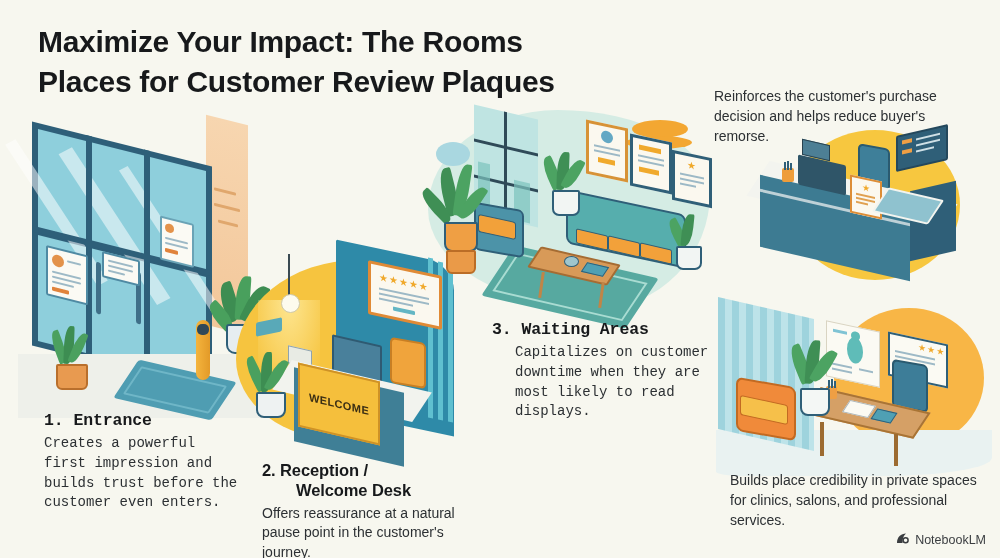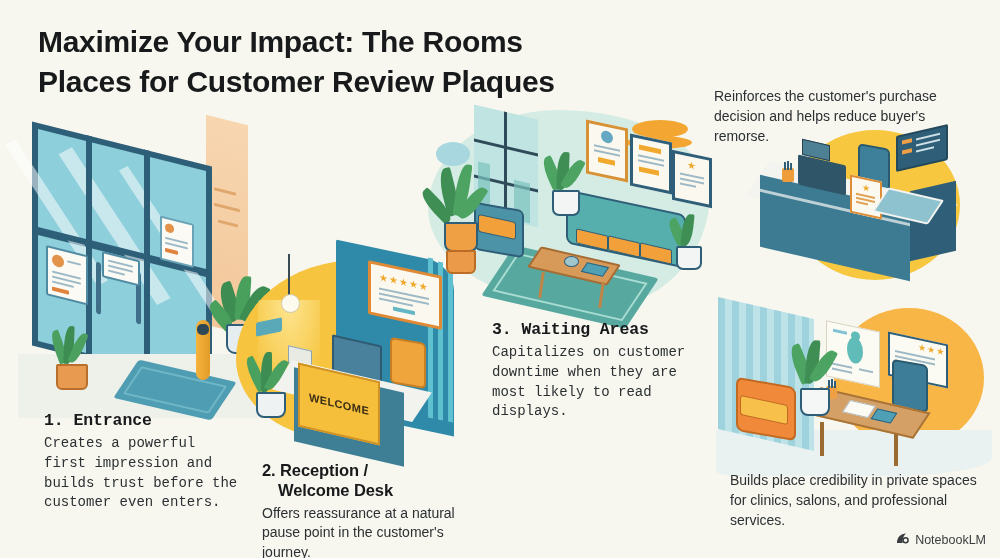--- a/index.html
+++ b/index.html
@@ -22,24 +22,24 @@
   }
 
   
   .sec-h{font-size:16.5px;font-weight:700;color:#17191b;line-height:1.2;letter-spacing:-0.1px;}
   .sec-h .l2{display:block;}
   .sec-b{font-size:14px;font-weight:400;color:#2c3033;line-height:1.42;margin-top:3px;}
 
   #sec1{left:44px;top:411px;width:215px;z-index:40;font-family:Liberation Mono, monospace;}
   #sec1 .sec-b{width:200px;}
   #sec2{left:262px;top:461px;width:240px;z-index:40;}
-  #sec2 .l2{margin-left:16px;}
+  #sec2 .l2{margin-left:34px;}
   #sec2 .sec-b{width:230px;}
   #sec3{left:492px;top:320px;width:215px;z-index:40;font-family:Liberation Mono, monospace;}
-  #sec3 .sec-b{width:210px;}
+  #sec3 .sec-b{width:210px;margin-left:23px;}
   #sec4{left:714px;top:84px;width:270px;z-index:40;}
   #sec4 .sec-b{width:262px;}
   #sec5{left:730px;top:468px;width:265px;z-index:40;text-align:center;}
   #sec5 .sec-b{text-align:left;width:262px;}
 
   
   #callout{left:516px;top:408px;width:156px;z-index:45;}
   #callout .shadow{
     position:absolute;left:7px;top:7px;width:156px;height:104px;
     background:#63b6b6;border-radius:13px;

